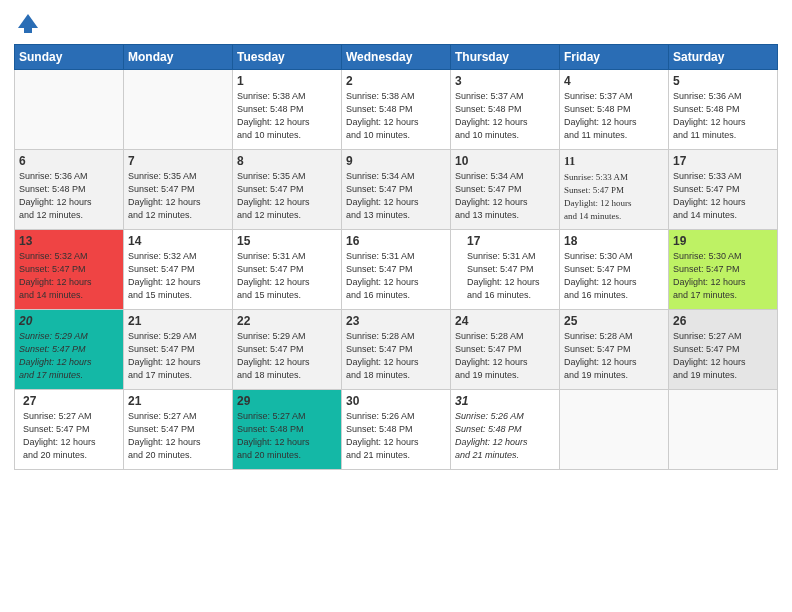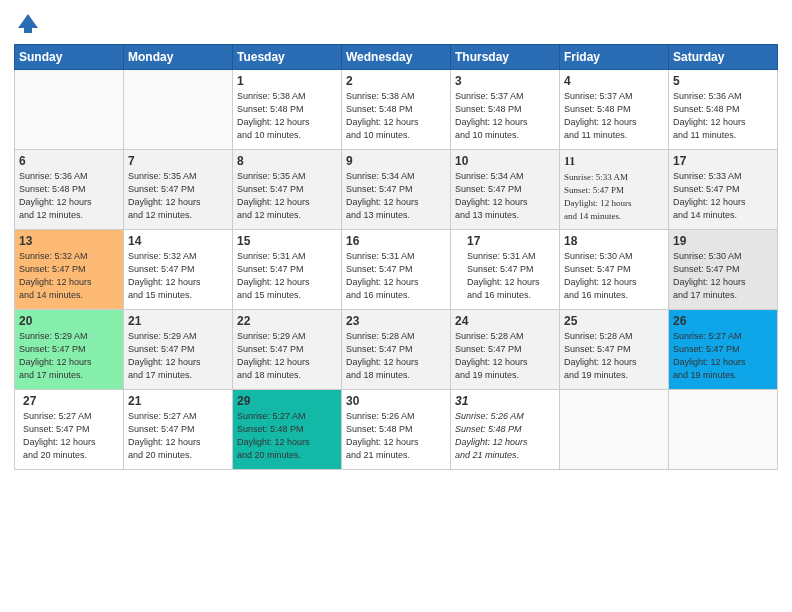--- a/index.html
+++ b/index.html
@@ -187,21 +187,21 @@
           <td style="background: rgb(242, 242, 242); font-family: Liberation Serif, serif;">
             <span class="day-number">11</span>
             <div class="day-info">Sunrise: 5:33 AM<br>Sunset: 5:47 PM<br>Daylight: 12 hours<br>and 14 minutes.</div>
           </td>
           <td style="background: rgb(242, 242, 242);">
             <span class="day-number">17</span>
             <div class="day-info">Sunrise: 5:33 AM<br>Sunset: 5:47 PM<br>Daylight: 12 hours<br>and 14 minutes.</div>
           </td>
         </tr>
         <tr>
-          <td style="background: #fdba74; margin-top: 15px;">
+          <td style="background: #ef4444; margin-top: 15px;">
             <span class="day-number">13</span>
             <div class="day-info">Sunrise: 5:32 AM<br>Sunset: 5:47 PM<br>Daylight: 12 hours<br>and 14 minutes.</div>
           </td>
           <td style="background: rgb(255, 255, 255);">
             <span class="day-number">14</span>
             <div class="day-info">Sunrise: 5:32 AM<br>Sunset: 5:47 PM<br>Daylight: 12 hours<br>and 15 minutes.</div>
           </td>
           <td style="background: rgb(255, 255, 255);">
             <span class="day-number">15</span>
             <div class="day-info">Sunrise: 5:31 AM<br>Sunset: 5:47 PM<br>Daylight: 12 hours<br>and 15 minutes.</div>
@@ -211,27 +211,27 @@
             <div class="day-info">Sunrise: 5:31 AM<br>Sunset: 5:47 PM<br>Daylight: 12 hours<br>and 16 minutes.</div>
           </td>
           <td style="background: rgb(255, 255, 255); padding-left: 16px;">
             <span class="day-number">17</span>
             <div class="day-info">Sunrise: 5:31 AM<br>Sunset: 5:47 PM<br>Daylight: 12 hours<br>and 16 minutes.</div>
           </td>
           <td style="background: rgb(255, 255, 255);">
             <span class="day-number">18</span>
             <div class="day-info">Sunrise: 5:30 AM<br>Sunset: 5:47 PM<br>Daylight: 12 hours<br>and 16 minutes.</div>
           </td>
-          <td style="background: #e5e5e5;">
+          <td style="background: #bef264;">
             <span class="day-number">19</span>
             <div class="day-info">Sunrise: 5:30 AM<br>Sunset: 5:47 PM<br>Daylight: 12 hours<br>and 17 minutes.</div>
           </td>
         </tr>
         <tr>
-          <td style="background: #86efac;">
+          <td style="background: #14b8a6; font-style: italic;">
             <span class="day-number">20</span>
             <div class="day-info">Sunrise: 5:29 AM<br>Sunset: 5:47 PM<br>Daylight: 12 hours<br>and 17 minutes.</div>
           </td>
           <td style="background: rgb(242, 242, 242);">
             <span class="day-number">21</span>
             <div class="day-info">Sunrise: 5:29 AM<br>Sunset: 5:47 PM<br>Daylight: 12 hours<br>and 17 minutes.</div>
           </td>
           <td style="background: rgb(242, 242, 242);">
             <span class="day-number">22</span>
             <div class="day-info">Sunrise: 5:29 AM<br>Sunset: 5:47 PM<br>Daylight: 12 hours<br>and 18 minutes.</div>
@@ -241,21 +241,21 @@
             <div class="day-info">Sunrise: 5:28 AM<br>Sunset: 5:47 PM<br>Daylight: 12 hours<br>and 18 minutes.</div>
           </td>
           <td style="background: rgb(242, 242, 242);">
             <span class="day-number">24</span>
             <div class="day-info">Sunrise: 5:28 AM<br>Sunset: 5:47 PM<br>Daylight: 12 hours<br>and 19 minutes.</div>
           </td>
           <td style="background: rgb(242, 242, 242);">
             <span class="day-number">25</span>
             <div class="day-info">Sunrise: 5:28 AM<br>Sunset: 5:47 PM<br>Daylight: 12 hours<br>and 19 minutes.</div>
           </td>
-          <td style="background: #0ea5e9;">
+          <td style="background: #e5e5e5;">
             <span class="day-number">26</span>
             <div class="day-info">Sunrise: 5:27 AM<br>Sunset: 5:47 PM<br>Daylight: 12 hours<br>and 19 minutes.</div>
           </td>
         </tr>
         <tr>
           <td style="background: rgb(255, 255, 255); padding-left: 8px;">
             <span class="day-number">27</span>
             <div class="day-info">Sunrise: 5:27 AM<br>Sunset: 5:47 PM<br>Daylight: 12 hours<br>and 20 minutes.</div>
           </td>
           <td style="background: rgb(255, 255, 255);">

